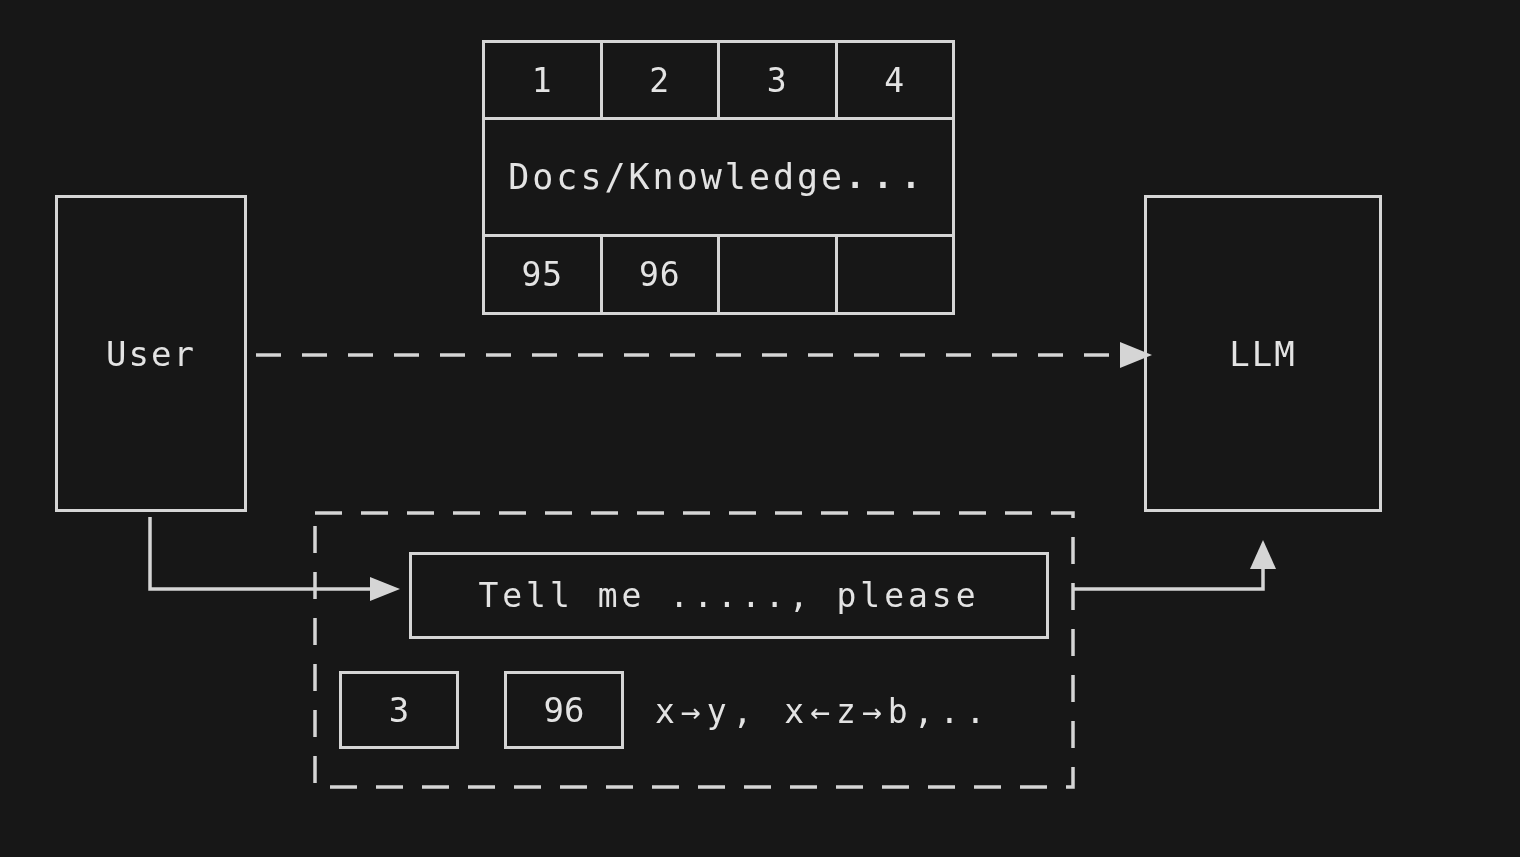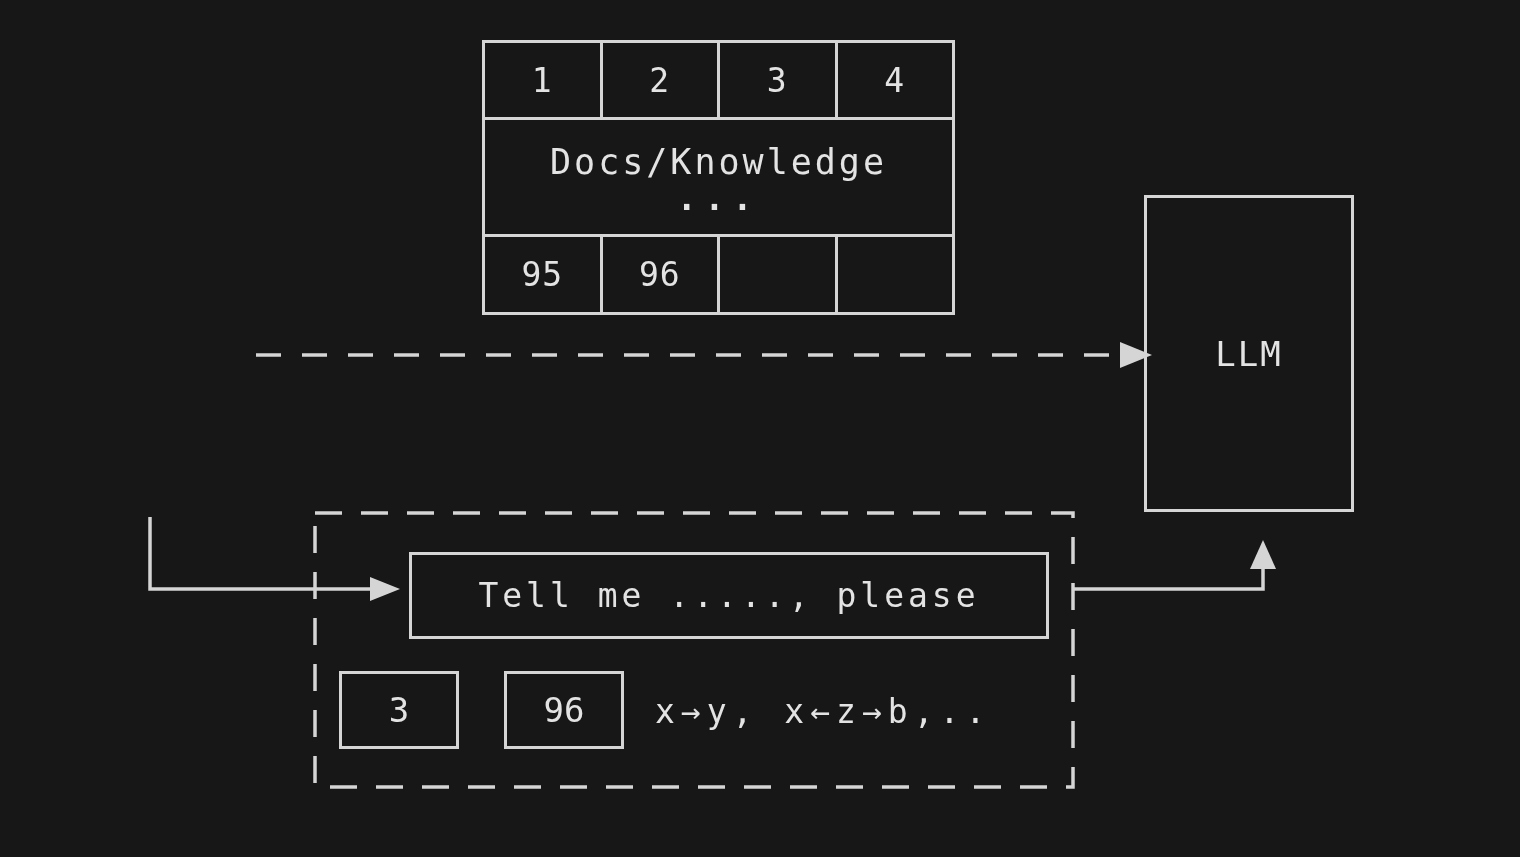--- a/index.html
+++ b/index.html
@@ -22,39 +22,39 @@
   .mtable{
     position:absolute;left:482px;top:40px;width:473px;height:275px;
     border:3px solid var(--stroke);box-sizing:border-box;
     display:flex;flex-direction:column;
   }
   .trow{display:flex;}
   .trow-top{height:74px;}
   .trow-bottom{height:75px;}
   .trow-mid{
     flex:1;border-top:3px solid var(--stroke);border-bottom:3px solid var(--stroke);
-    display:flex;flex-direction:column;align-items:center;justify-content:center;
+    display:flex;align-items:center;justify-content:center;
     box-sizing:border-box;
   }
   .tcell{
     flex:1;display:flex;align-items:center;justify-content:center;
     font-size:33px;letter-spacing:1px;
   }
   .tcell + .tcell{border-left:3px solid var(--stroke);}
   .tbody-label{font-size:35px;letter-spacing:3px;line-height:44px;}
   .tbody-dots{font-size:33px;font-weight:bold;letter-spacing:8px;line-height:30px;}
 
   
   .node{
     position:absolute;border:3px solid var(--stroke);box-sizing:border-box;
     display:flex;align-items:center;justify-content:center;
     font-size:34px;letter-spacing:2px;
   }
   .node-user{left:55px;top:195px;width:192px;height:317px;}
-  .node-llm{left:1144px;top:195px;width:210px;height:317px;}
+  .node-llm{left:1144px;top:195px;width:238px;height:317px;}
 
   
   .prompt-box{
     position:absolute;left:409px;top:552px;width:640px;height:87px;
     border:3px solid var(--stroke);box-sizing:border-box;
     display:flex;align-items:center;justify-content:center;
     font-size:33px;letter-spacing:4px;
   }
   .chunk{
     position:absolute;top:671px;width:120px;height:78px;
@@ -101,20 +101,23 @@
       <div class="tbody-dots">...</div>
     </div>
     <div class="trow trow-bottom">
       <div class="tcell">95</div>
       <div class="tcell">96</div>
       <div class="tcell"></div>
       <div class="tcell"></div>
     </div>
   </div>
 
+  <div class="node node-user">
+    <span>User</span>
+  </div>
 
   <div class="node node-llm">
     <span>LLM</span>
   </div>
 
   <div class="prompt-box">
     <span>Tell me ....., please</span>
   </div>
 
   <div class="chunk chunk-left">

